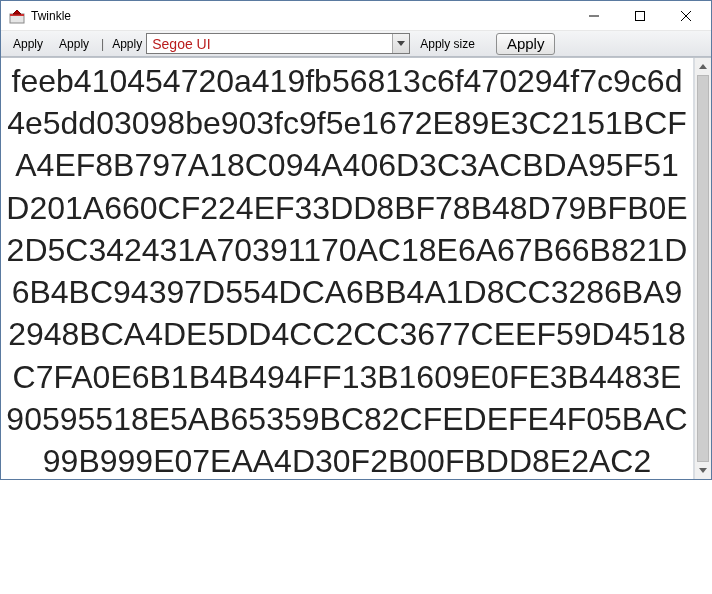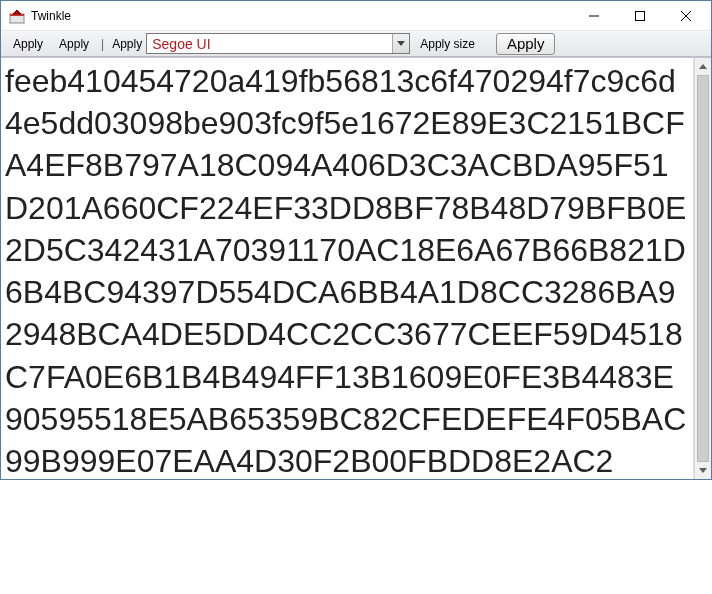--- a/index.html
+++ b/index.html
@@ -106,20 +106,21 @@
   .textarea {
     flex:1;
     padding: 2px 4px;
     font-family: "Segoe UI", sans-serif;
     font-size: 32px;
     line-height: 1.32;
     color: #222;
     word-break: break-all;
     overflow: hidden;
     border-right: 1px solid #d9dde2;
+    text-align: center;
   }
   .scrollbar {
     width: 17px;
     background: #f0f0f0;
     display:flex; flex-direction:column;
     border-left: 1px solid #d9dde2;
   }
   .sb-btn {
     height: 17px;
     background: #f0f0f0;

